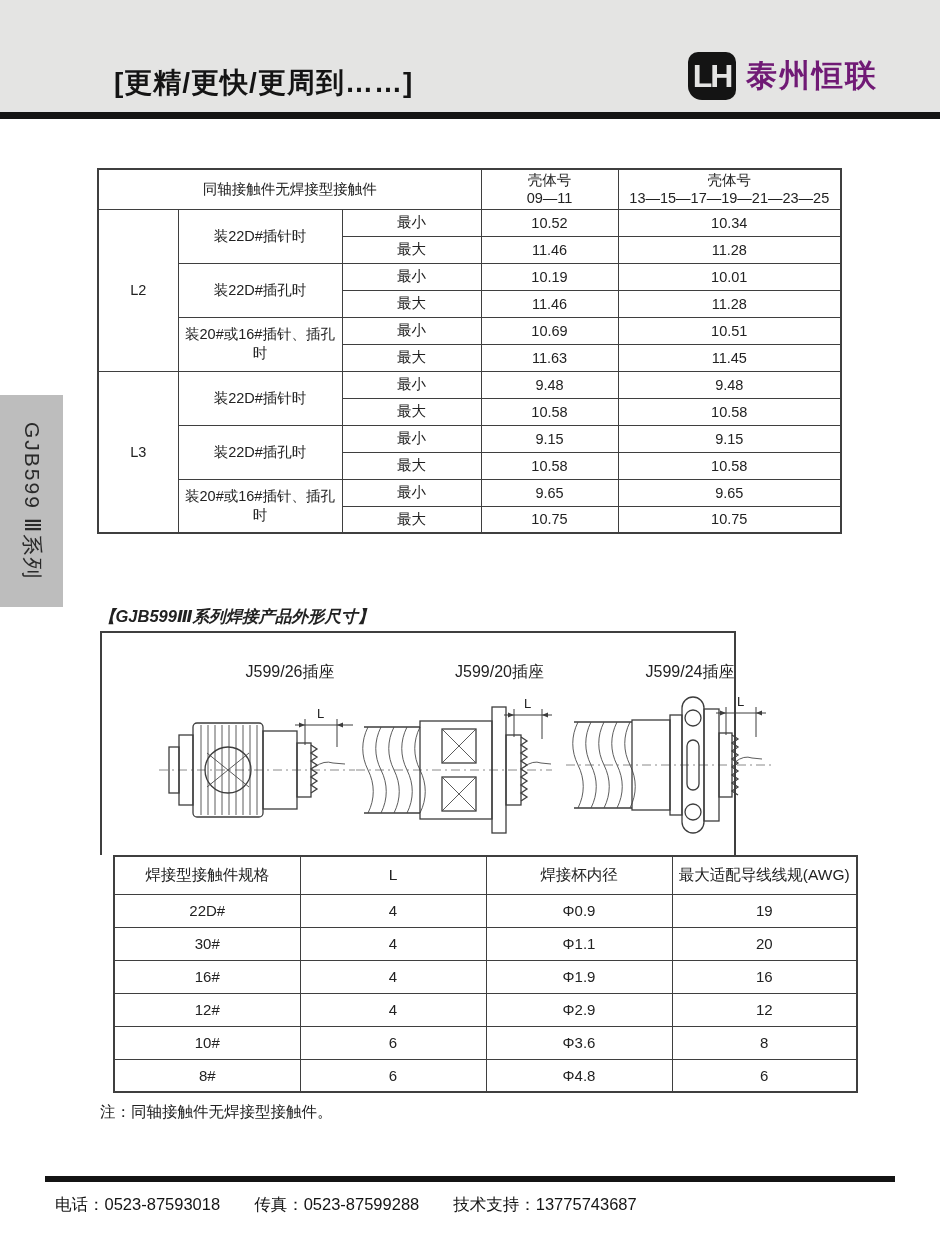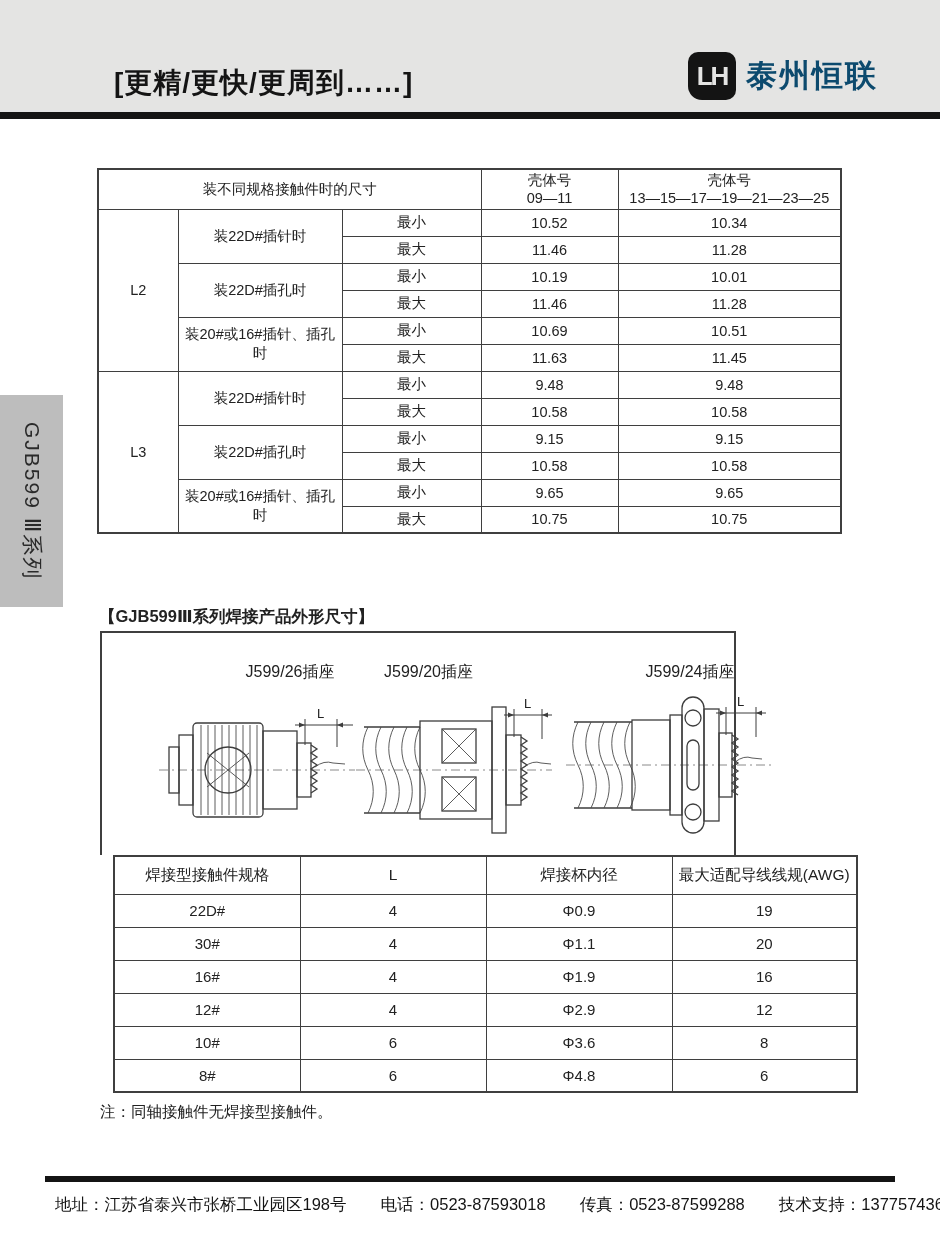--- a/index.html
+++ b/index.html
@@ -12,23 +12,23 @@
   
   .header-band { position:absolute; left:0; top:0; width:940px; height:112px; background:#e4e4e3; }
   .slogan {
     position:absolute; left:88px; top:64px; font-family:Liberation Sans, sans-serif;
     font-weight:bold; font-size:28px; letter-spacing:1px; color:#141414;margin-left:26px;
   }
   .logo-wrap { position:absolute; left:688px; top:52px; display:flex; align-items:center; }
   .logo-mark {
     width:48px; height:48px; background:#141414; border-radius:10px 10px 10px 14px;
     color:#e4e4e3; display:flex; align-items:center; justify-content:center;
-    font-weight:bold; font-size:26px; letter-spacing:-2px; font-family:"Liberation Sans",sans-serif;
-  }
-  .brand-text { margin-left:10px; font-size:31px; font-weight:bold; letter-spacing:2px; color:#0c4a6e; }
+    font-weight:bold; font-size:32px; letter-spacing:-2px; font-family:"Liberation Sans",sans-serif;
+  }
+  .brand-text { margin-left:10px; font-size:31px; font-weight:bold; letter-spacing:2px; color:#701a75; }
   .header-rule { position:absolute; left:0; top:112px; width:940px; height:7px; background:#141414; }
 
   
   .side-tab {
     position:absolute; left:0; top:395px; width:63px; height:212px; background:#bdbdbd;
     display:flex; align-items:center; justify-content:center;
   }
   .side-tab-label {
     writing-mode:vertical-rl; text-orientation:sideways;
     font-size:21px; color:#2a2a2a; letter-spacing:2px; white-space:nowrap;
@@ -40,25 +40,25 @@
        font-size:14.5px; color:#222; padding:0 2px; }
   .tbl1 { position:absolute; left:97px; top:168px; width:743px; border:2px solid #3f3f3f; }
   .tbl1 td { height:27px; }
   .tbl1 tr.hdr td { height:40px; }
   .hdr-line { line-height:18px; }
   .tbl2 { position:absolute; left:113px; top:855px; width:743px; border:2px solid #3f3f3f; }
   .tbl2 td { height:33px; font-size:15px; }
   .tbl2 tr.hdr td { height:38px; font-size:15.5px; }
 
   
-  .section-title { position:absolute; left:99px; top:606px; font-size:16.5px; font-weight:600; color:#222; }
+  .section-title { position:absolute; left:99px; top:606px; font-size:16.5px; font-weight:600; color:#222;font-style:italic; }
   .draw-box { position:absolute; left:100px; top:631px; width:636px; height:224px; border:2px solid #3f3f3f; border-bottom:none; }
   .draw-label { position:absolute; top:29px; font-size:16px; color:#222; }
   .dl1 { left:108px; width:160px; text-align:center; }
-  .dl2 { left:282px; width:160px; text-align:left; }
+  .dl2 { left:282px; width:160px; text-align:right; }
   .dl3 { left:508px; width:160px; text-align:center; }
   .draw-svg { position:absolute; }
   .ds1 { left:55px;  top:62px; }
   .ds2 { left:252px; top:62px; }
   .ds3 { left:462px; top:52px; }
   svg .ln  { stroke:#3d3d3d; stroke-width:1.3; fill:none; }
   svg .thin{ stroke:#4a4a4a; stroke-width:0.9; fill:none; }
   svg .cl  { stroke:#8a8a8a; stroke-width:1; stroke-dasharray:9 4 2 4; fill:none; }
   svg .dim { stroke:#3d3d3d; stroke-width:1; fill:none; }
   svg text { font-family:"Liberation Sans",sans-serif; font-size:13px; fill:#222; }
@@ -91,21 +91,21 @@
   <table class="tbl1">
     <colgroup>
         <col style="width:80px">
         <col style="width:164px">
         <col style="width:139px">
         <col style="width:137px">
         <col style="width:223px">
       </colgroup>
     <tbody>
         <tr class="hdr">
-      <td colspan="3">装不同规格接触件时的尺寸</td>
+      <td colspan="3">同轴接触件无焊接型接触件</td>
       <td>
         <div class="hdr-line">壳体号</div>
         <div class="hdr-line">09—11</div>
       </td>
       <td>
         <div class="hdr-line">壳体号</div>
         <div class="hdr-line">13—15—17—19—21—23—25</div>
       </td>
     </tr>
     <tr>
@@ -319,19 +319,18 @@
       <td>Φ4.8</td>
       <td>6</td>
     </tr>
   </tbody>
     </table>
 
   <div class="note-text">注：同轴接触件无焊接型接触件。</div>
 
   <div class="footer-rule"></div>
   <div class="footer-row">
-    <span>地址：江苏省泰兴市张桥工业园区198号</span>
     <span>电话：0523-87593018</span>
     <span>传真：0523-87599288</span>
     <span>技术支持：13775743687</span>
   </div>
 
 </div>
 
 </body></html>

